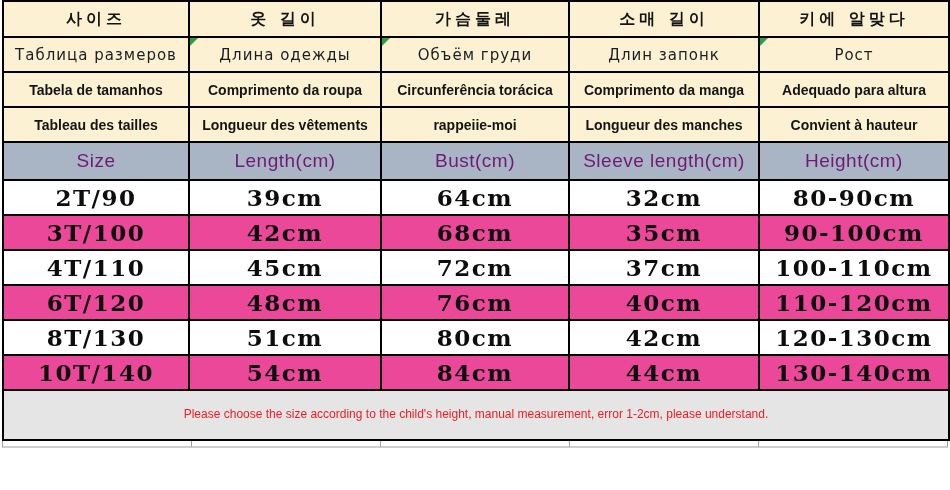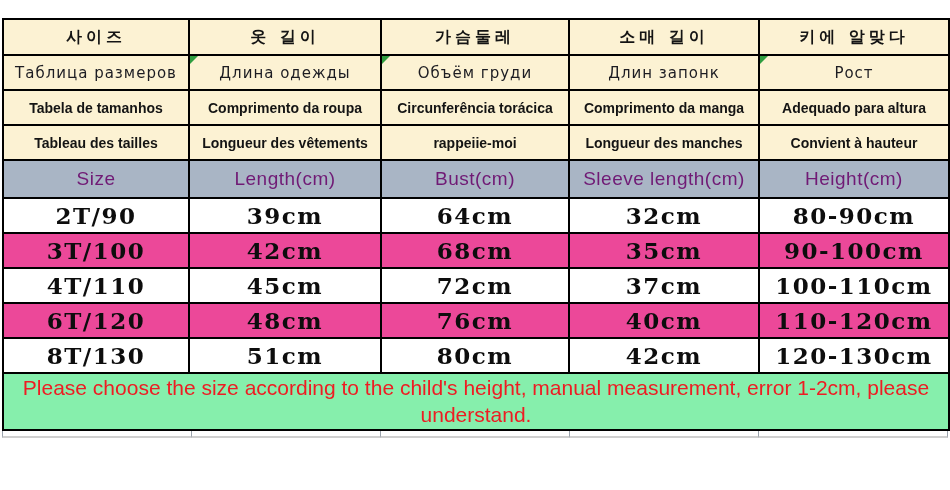--- a/index.html
+++ b/index.html
@@ -1,41 +1,41 @@
 <!DOCTYPE html>
 <html><head>
 <meta charset="utf-8">
 <style>
   html,body{margin:0;padding:0;}
   body{
     width:950px;height:490px;background:#ffffff;overflow:hidden;
     font-family:"Liberation Sans", sans-serif;
   }
-  .sheet{padding:18px 0 0 2px;}
+  .sheet{padding:0 0 0 2px;}
   table{border-collapse:collapse;table-layout:fixed;width:946px;}
   td{
     border:2px solid #000;text-align:center;vertical-align:middle;
     padding:0;position:relative;overflow:hidden;white-space:nowrap;
   }
   
   tr.kr td,tr.ru td,tr.latin td{background:#fcf2d3;color:#141414;}
   tr.kr td{height:34px;font-family:"DejaVu Sans",sans-serif;font-weight:bold;font-size:16px;letter-spacing:4px;}
   tr.ru td{height:33px;font-family:"DejaVu Sans",sans-serif;font-size:15px;letter-spacing:1px;color:#1c1c22;text-align:center;}
   tr.latin td{height:33px;font-weight:bold;font-size:14px;}
   
   tr.size-hdr td{height:36px;background:#a9b5c5;color:#701a75;font-size:19px;letter-spacing:0.5px;}
   
   tr.data td{
     height:33px;background:#ffffff;color:#0d0d0d;
     font-family:"DejaVu Serif",serif;font-weight:bold;font-size:23px;letter-spacing:1.5px;
   }
   tr.data.alt td{background:#ec4899;}
   
   tr.note-row td{
-    height:48px;background:#86efac;color:#ee1c23;font-size:21px;
+    height:48px;background:#e5e5e5;color:#ee1c23;font-size:12px;
     white-space:normal;line-height:1.3;padding:0 4px;
   }
   
   .tri{
     position:absolute;top:0;left:0;width:0;height:0;
     border-top:8px solid #2f9e41;border-right:8px solid transparent;
   }
   
   .bottom-strip{display:flex;width:946px;height:7px;background:#ffffff;}
   .bottom-strip .seg{flex:1;border-right:1px solid #9aa2ac;border-bottom:2px solid #cfcfcf;}
@@ -126,20 +126,27 @@
         <td>40cm</td>
         <td>110-120cm</td>
       </tr>
       <tr class="data">
         <td>8T/130</td>
         <td>51cm</td>
         <td>80cm</td>
         <td>42cm</td>
         <td>120-130cm</td>
       </tr>
+      <tr class="data alt">
+        <td>10T/140</td>
+        <td>54cm</td>
+        <td>84cm</td>
+        <td>44cm</td>
+        <td>130-140cm</td>
+      </tr>
       <tr class="note-row">
         <td colspan="5">Please choose the size according to the child's height, manual measurement, error 1-2cm, please understand.</td>
       </tr>
     </tbody>
   </table>
   <div class="bottom-strip">
     <div class="seg"></div>
     <div class="seg"></div>
     <div class="seg"></div>
     <div class="seg"></div>

